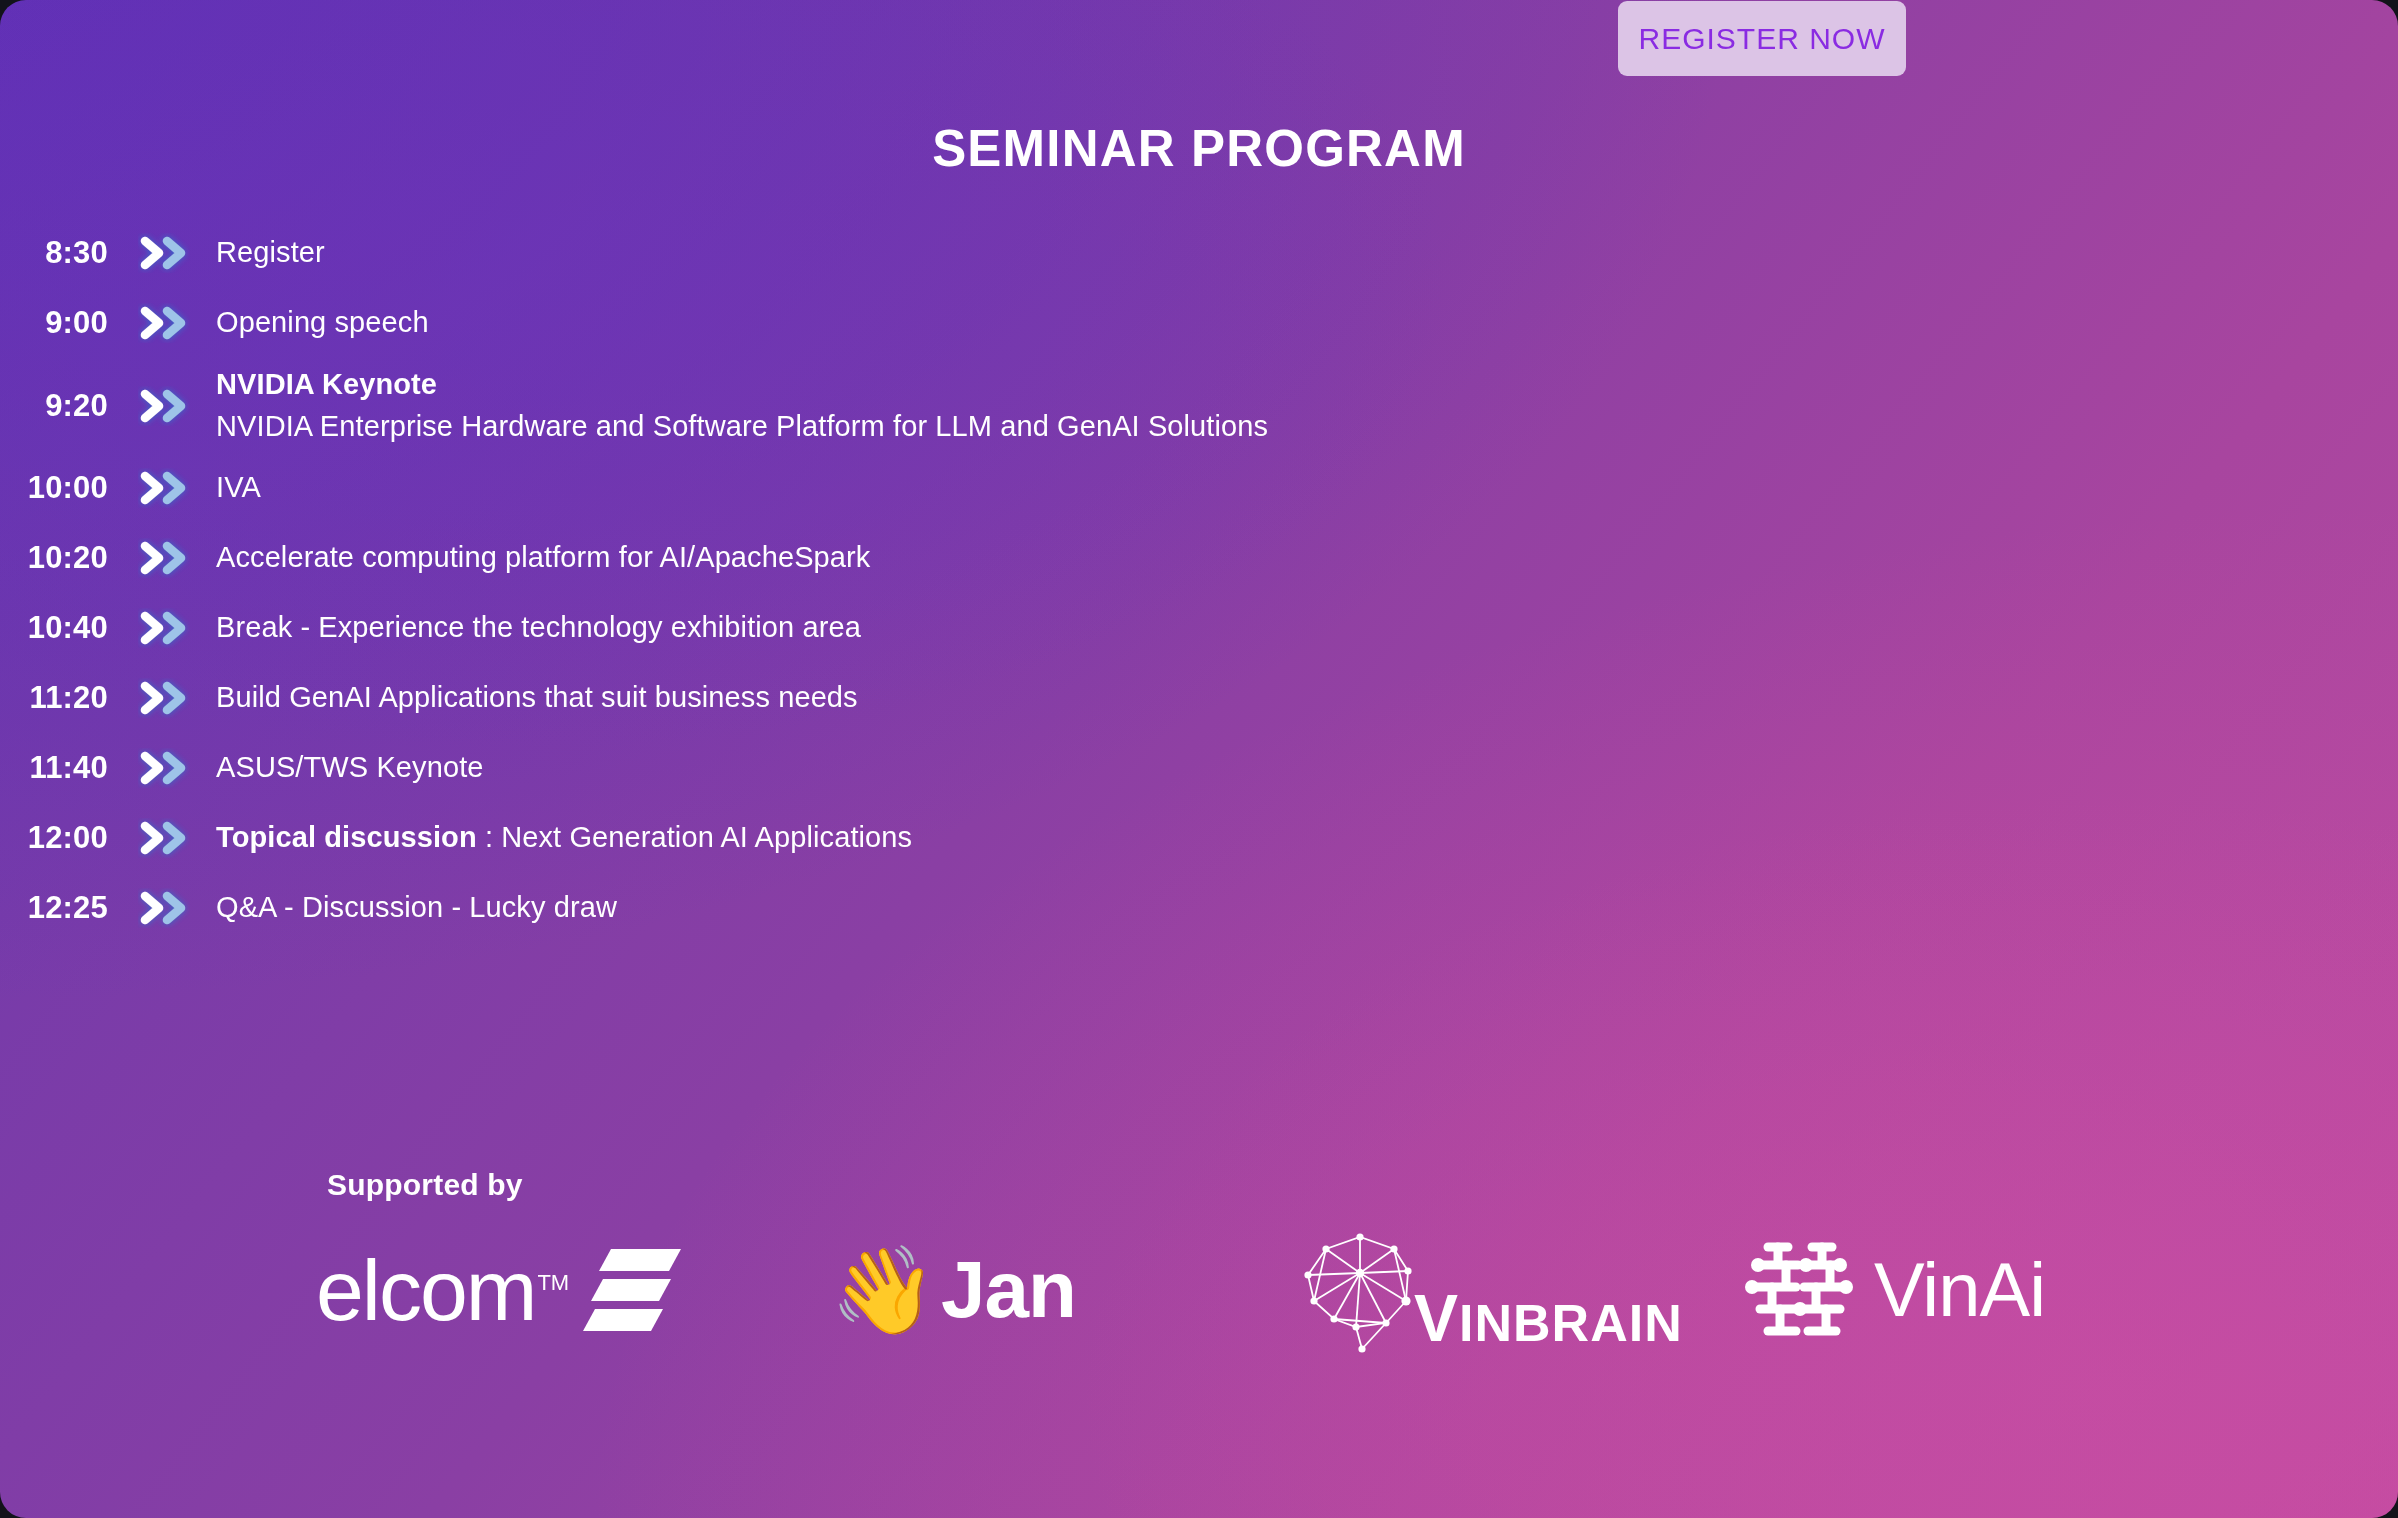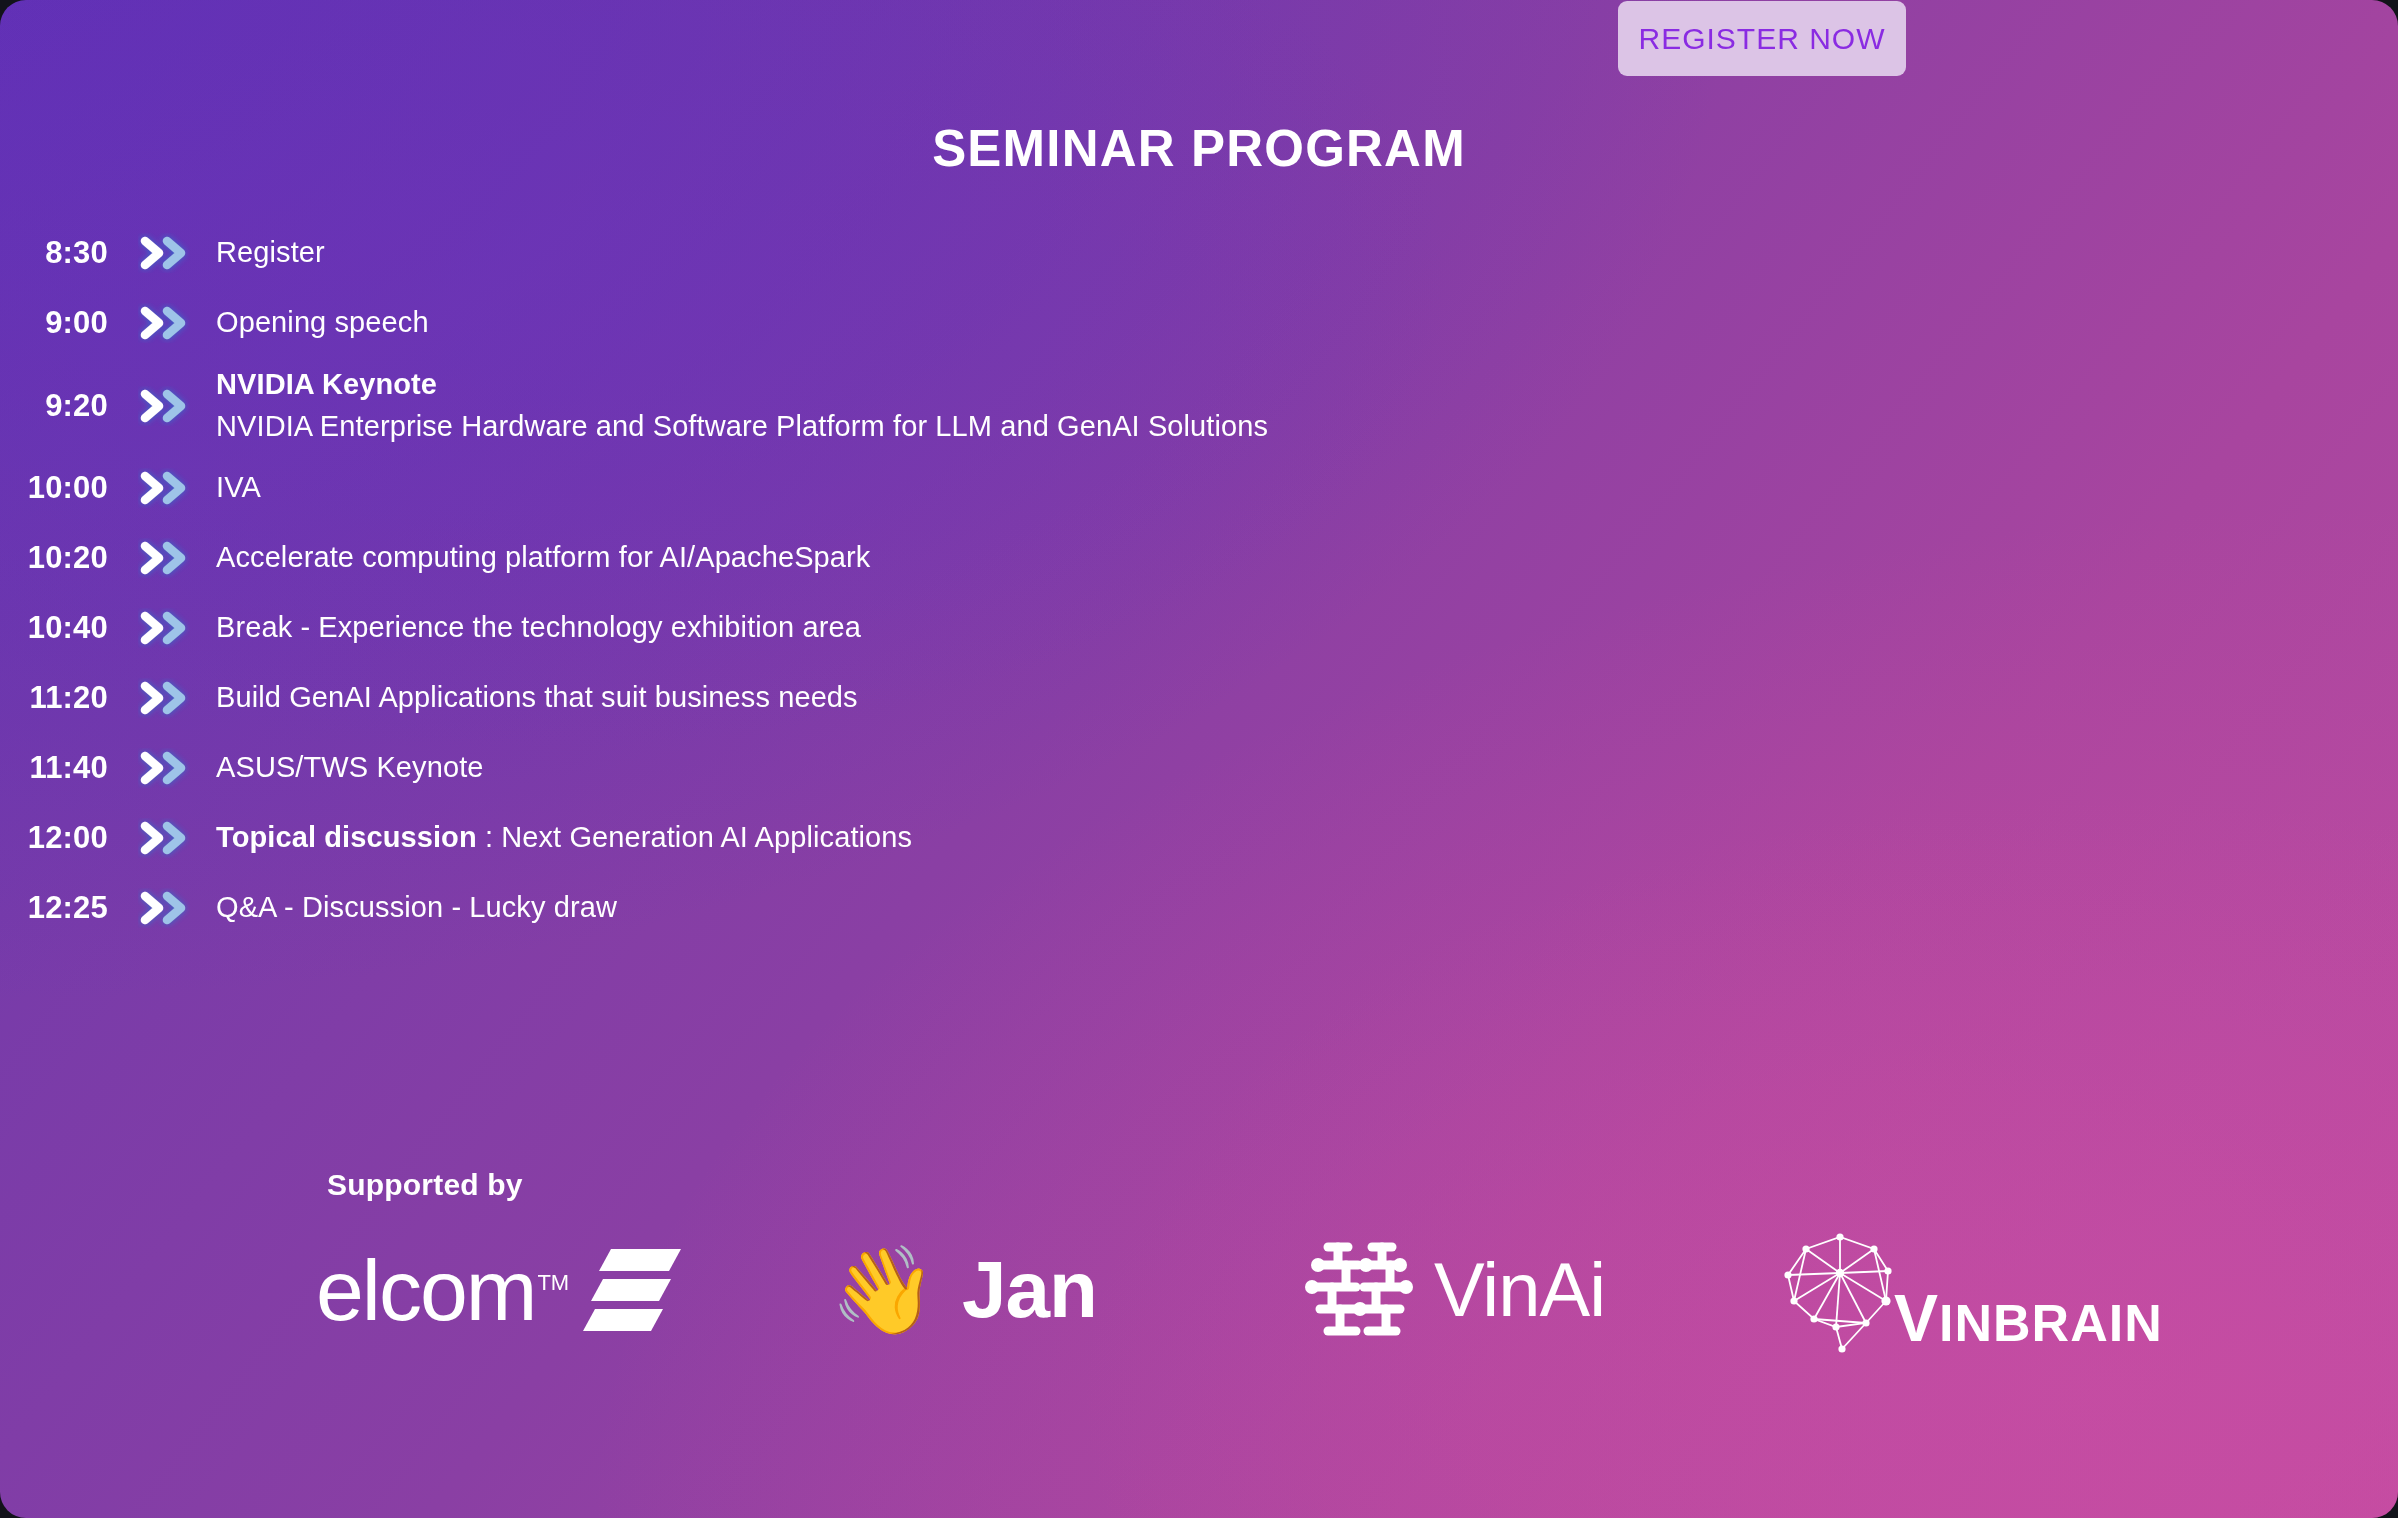--- a/index.html
+++ b/index.html
@@ -143,21 +143,21 @@
     letter-spacing:0;
   }
   .elcom-e{ margin-left:14px; margin-top:4px; }
 
   .jan-hand{ font-size:86px; line-height:1; }
   .jan-word{
     color:#ffffff;
     font-size:80px;
     font-weight:bold;
     letter-spacing:-1px;
-    margin-left:25px;
+    margin-left:4px;
     line-height:1;
   }
 
   .vinai-word{
     color:#ffffff;
     font-size:76px;
     font-weight:500;
     letter-spacing:-1px;
     margin-left:14px;
     line-height:1;
@@ -370,56 +370,20 @@
           <polygon points="28,2 98,2 86,24 16,24" fill="#ffffff"></polygon>
           <polygon points="20,32 88,32 76,54 8,54" fill="#ffffff"></polygon>
           <polygon points="12,62 80,62 68,84 0,84" fill="#ffffff"></polygon>
         </svg>
       </span>
     </div>
 
     <div class="logo logo-jan">
       <span class="jan-hand">👋</span>
       <span class="jan-word">Jan</span>
-    </div>
-
-    <div class="logo logo-vinai">
-      <span>
-        <svg width="120" height="110" viewBox="0 0 120 110">
-          <g stroke="#ffffff" stroke-width="9" stroke-linecap="round" fill="none">
-            <line x1="28" y1="14" x2="48" y2="14"></line>
-            <line x1="72" y1="14" x2="92" y2="14"></line>
-            <line x1="38" y1="14" x2="38" y2="30"></line>
-            <line x1="82" y1="14" x2="82" y2="30"></line>
-            <line x1="18" y1="32" x2="58" y2="32"></line>
-            <line x1="66" y1="32" x2="100" y2="32"></line>
-            <line x1="46" y1="32" x2="46" y2="52"></line>
-            <line x1="90" y1="32" x2="90" y2="52"></line>
-            <line x1="12" y1="54" x2="56" y2="54"></line>
-            <line x1="64" y1="54" x2="106" y2="54"></line>
-            <line x1="32" y1="54" x2="32" y2="74"></line>
-            <line x1="76" y1="54" x2="76" y2="74"></line>
-            <line x1="20" y1="76" x2="60" y2="76"></line>
-            <line x1="66" y1="76" x2="100" y2="76"></line>
-            <line x1="40" y1="76" x2="40" y2="96"></line>
-            <line x1="86" y1="76" x2="86" y2="96"></line>
-            <line x1="28" y1="98" x2="56" y2="98"></line>
-            <line x1="68" y1="98" x2="96" y2="98"></line>
-          </g>
-          <g fill="#ffffff">
-            <circle cx="18" cy="32" r="7"></circle>
-              <circle cx="100" cy="32" r="7"></circle>
-            <circle cx="12" cy="54" r="7"></circle>
-              <circle cx="106" cy="54" r="7"></circle>
-            <circle cx="60" cy="76" r="7"></circle>
-              <circle cx="66" cy="32" r="7"></circle>
-          </g>
-        </svg>
-      </span>
-      <span class="vinai-word">VinAi</span>
     </div>
 
     <div class="logo logo-vinbrain">
       <span>
         <svg width="150" height="130" viewBox="0 0 150 130">
           <g stroke="#ffffff" stroke-width="1.8" fill="none">
             <path d="M18,52 L36,26 L70,14 L104,26 L118,48 L116,78 L96,100 L66,104 L44,96 L24,78 Z"></path>
             <line x1="36" y1="26" x2="70" y2="50"></line>
             <line x1="70" y1="14" x2="70" y2="50"></line>
             <line x1="104" y1="26" x2="70" y2="50"></line>
@@ -448,14 +412,50 @@
             <circle cx="44" cy="96" r="3.6"></circle>
               <circle cx="24" cy="78" r="3.6"></circle>
             <circle cx="70" cy="50" r="4.2"></circle>
               <circle cx="72" cy="126" r="3.6"></circle>
           </g>
         </svg>
       </span>
       <span class="vinbrain-word"><span class="cap">V</span><span>INBRAIN</span></span>
     </div>
 
+    <div class="logo logo-vinai">
+      <span>
+        <svg width="120" height="110" viewBox="0 0 120 110">
+          <g stroke="#ffffff" stroke-width="9" stroke-linecap="round" fill="none">
+            <line x1="28" y1="14" x2="48" y2="14"></line>
+            <line x1="72" y1="14" x2="92" y2="14"></line>
+            <line x1="38" y1="14" x2="38" y2="30"></line>
+            <line x1="82" y1="14" x2="82" y2="30"></line>
+            <line x1="18" y1="32" x2="58" y2="32"></line>
+            <line x1="66" y1="32" x2="100" y2="32"></line>
+            <line x1="46" y1="32" x2="46" y2="52"></line>
+            <line x1="90" y1="32" x2="90" y2="52"></line>
+            <line x1="12" y1="54" x2="56" y2="54"></line>
+            <line x1="64" y1="54" x2="106" y2="54"></line>
+            <line x1="32" y1="54" x2="32" y2="74"></line>
+            <line x1="76" y1="54" x2="76" y2="74"></line>
+            <line x1="20" y1="76" x2="60" y2="76"></line>
+            <line x1="66" y1="76" x2="100" y2="76"></line>
+            <line x1="40" y1="76" x2="40" y2="96"></line>
+            <line x1="86" y1="76" x2="86" y2="96"></line>
+            <line x1="28" y1="98" x2="56" y2="98"></line>
+            <line x1="68" y1="98" x2="96" y2="98"></line>
+          </g>
+          <g fill="#ffffff">
+            <circle cx="18" cy="32" r="7"></circle>
+              <circle cx="100" cy="32" r="7"></circle>
+            <circle cx="12" cy="54" r="7"></circle>
+              <circle cx="106" cy="54" r="7"></circle>
+            <circle cx="60" cy="76" r="7"></circle>
+              <circle cx="66" cy="32" r="7"></circle>
+          </g>
+        </svg>
+      </span>
+      <span class="vinai-word">VinAi</span>
+    </div>
+
   </div>
 </div>
 
 </body></html>

